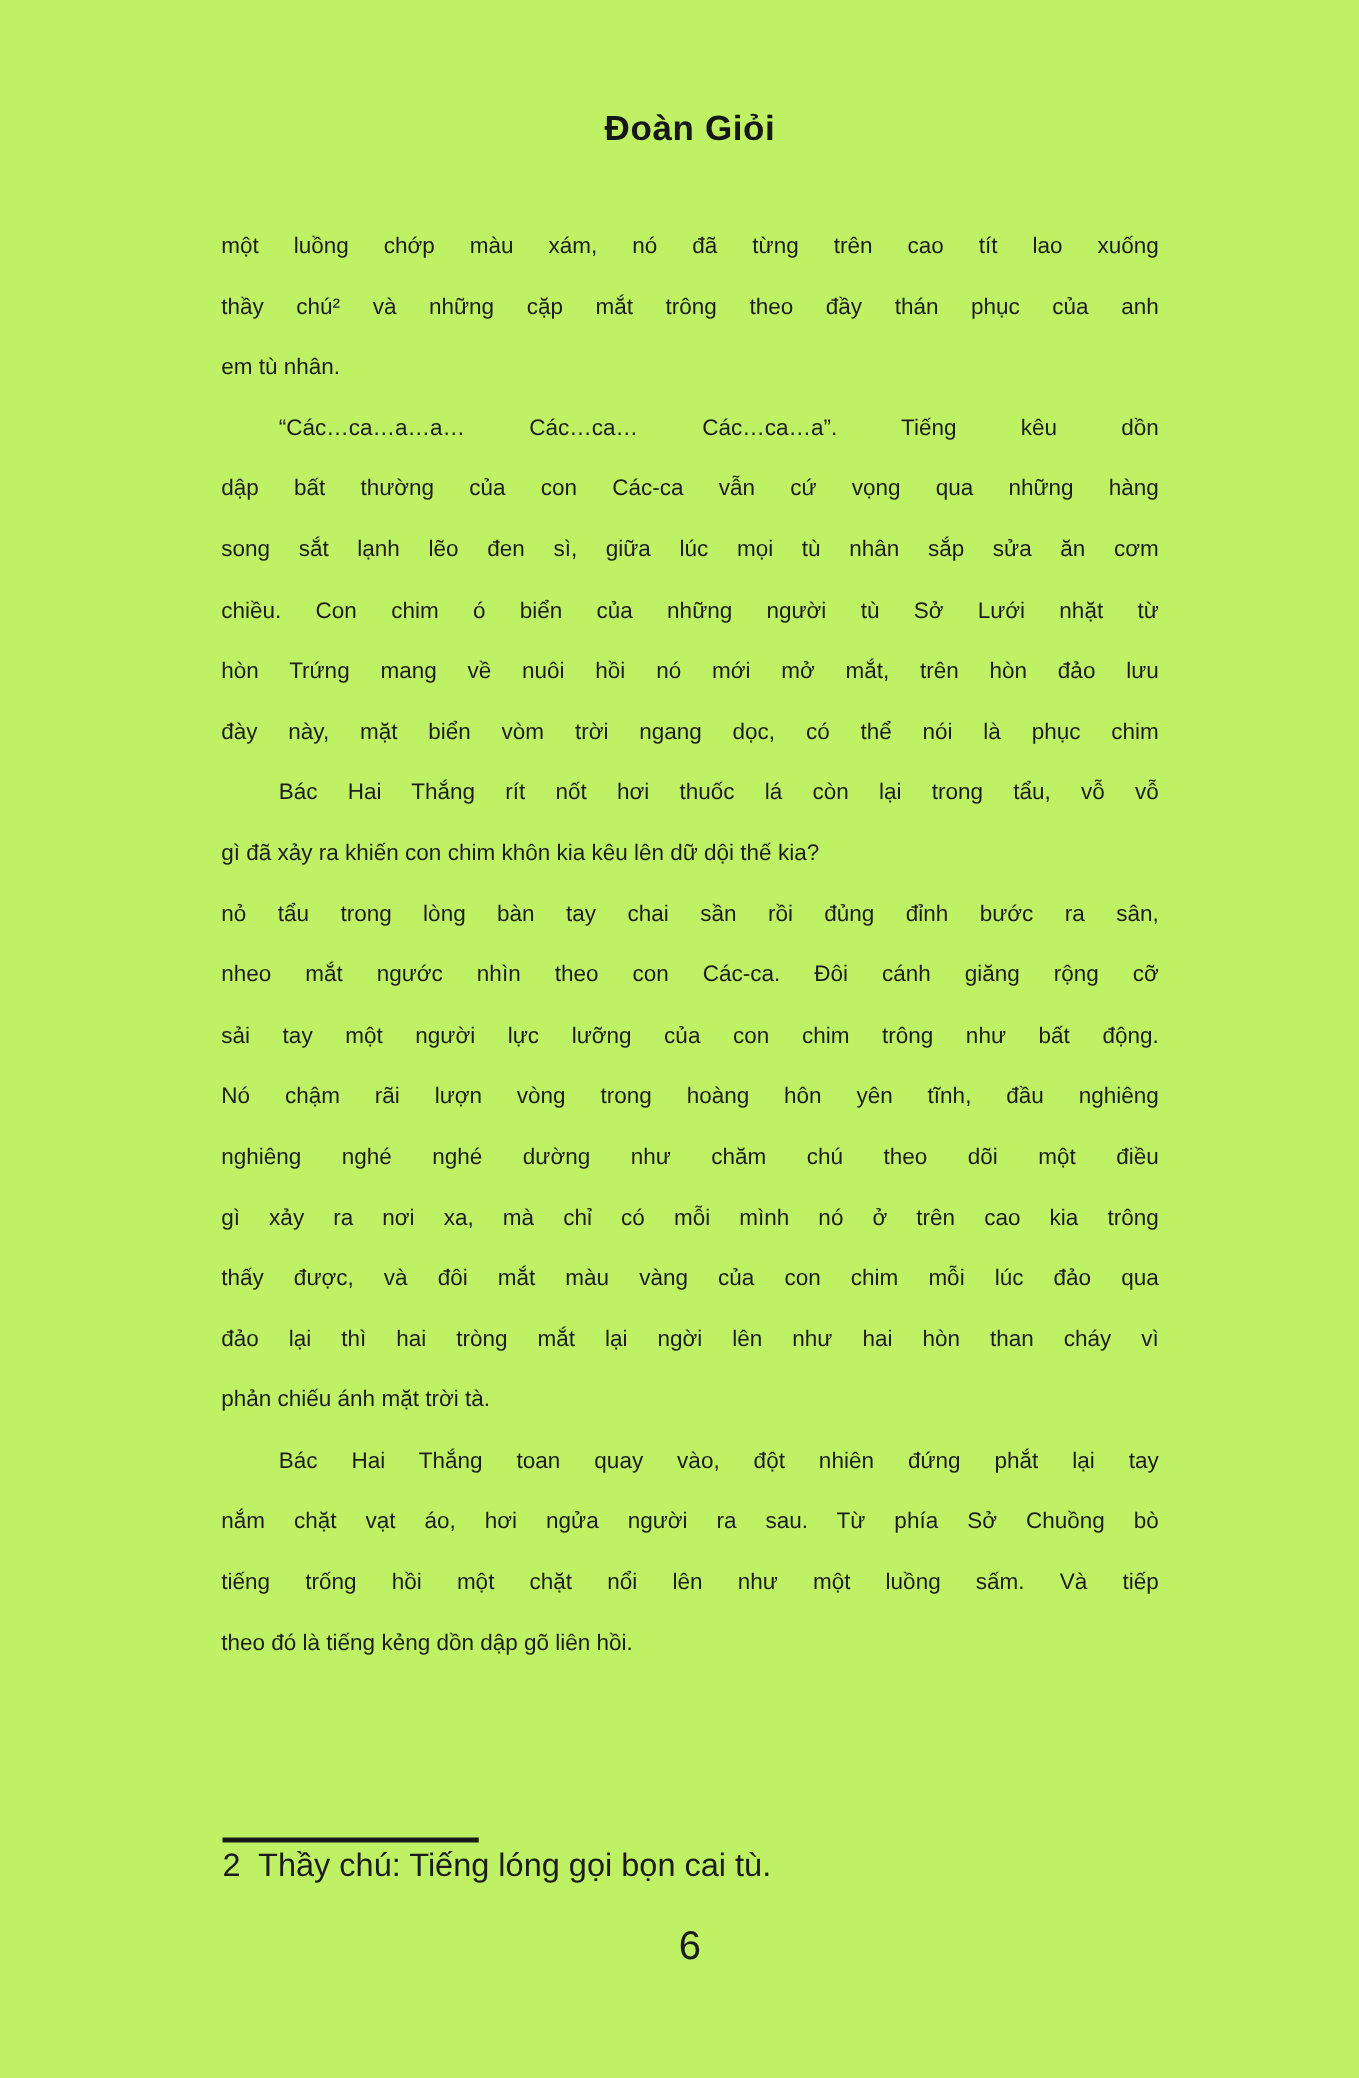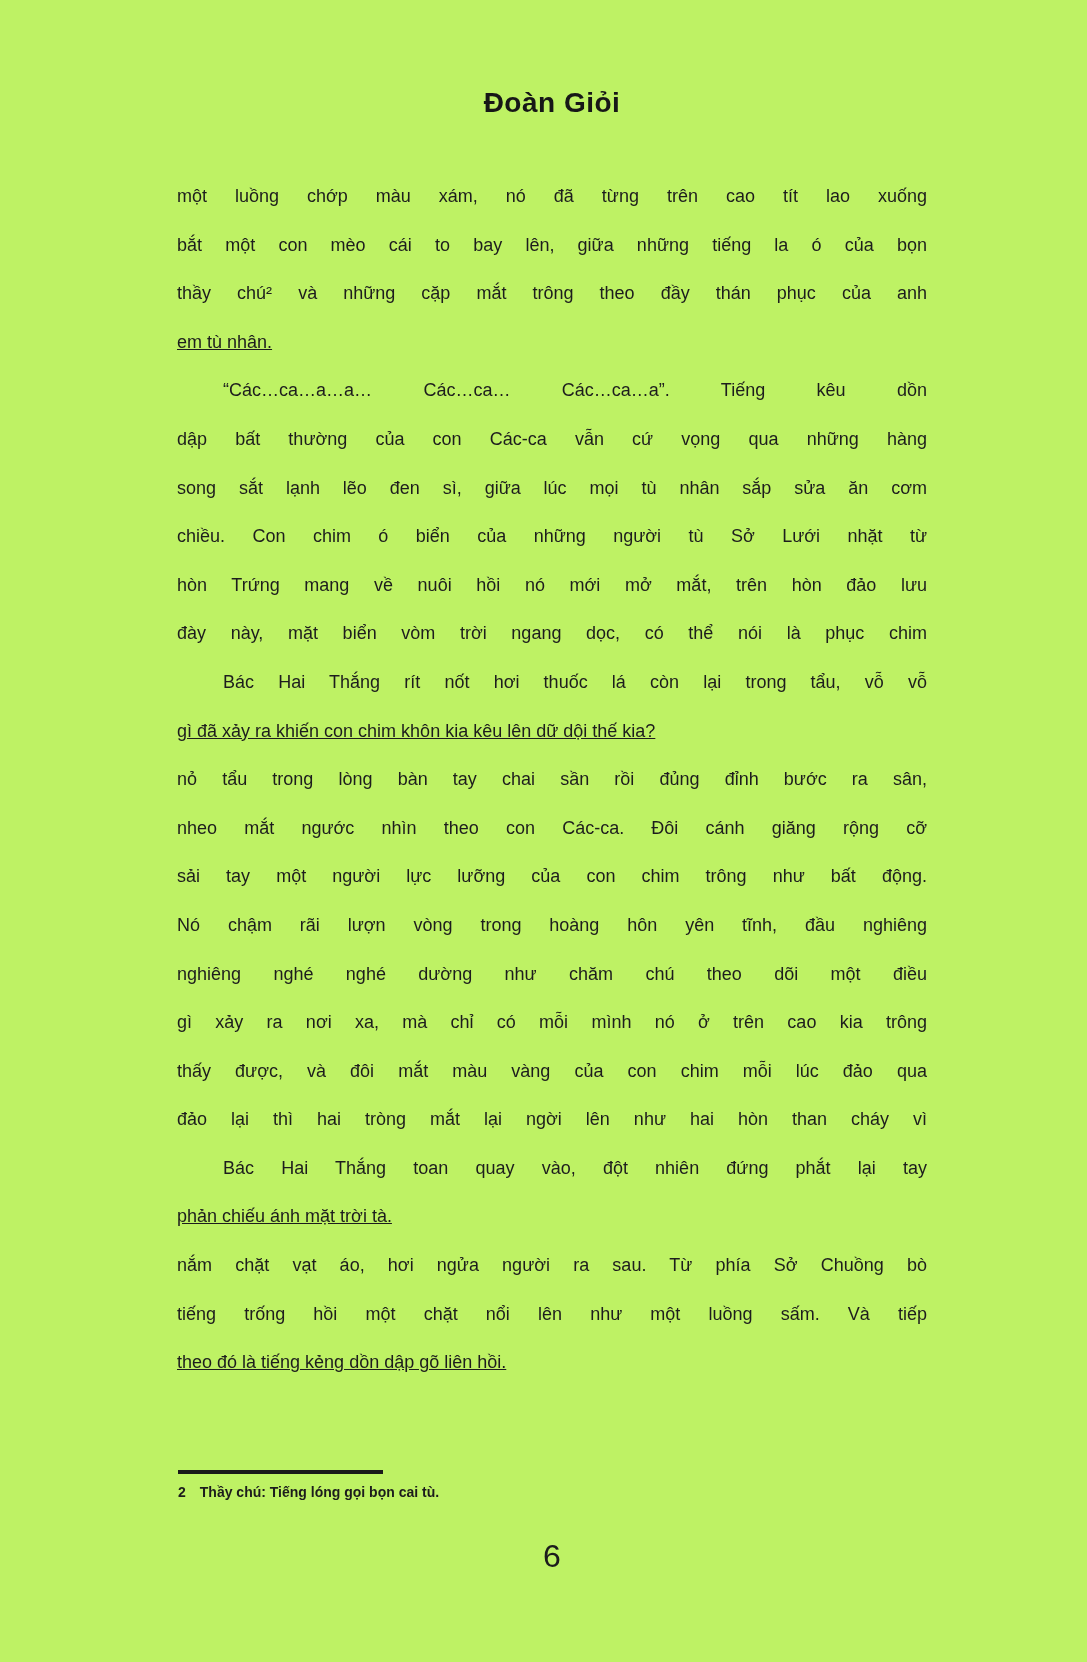--- a/index.html
+++ b/index.html
@@ -41,39 +41,37 @@
   }
   .line {
     text-align: justify;
     text-align-last: justify;
     text-justify: inter-word;
     white-space: nowrap; 
   }
   .line.indent { padding-left: 46px; }
   .line.para-end {
     text-align-last: left;
-    text-decoration: underline;
   }
   .footnote-rule {
     position: absolute;
     left: 178px;
     top: 1470px;
     width: 205px;
     height: 4px;
     background: #1a1a1a;
   }
   .footnote {
     position: absolute;
     left: 178px;
     top: 1478px;
     width: 740px;
-    font-size: 14px;
+    font-size: 26px;
     line-height: 28px;
     color: #1c1c1c;
-    font-weight: bold;
   }
   .footnote .fn-marker { margin-right: 14px; }
   .page-number {
     position: absolute;
     left: 177px;
     top: 1538px;
     width: 750px;
     text-align: center;
     font-size: 32px;
     line-height: 36px;
@@ -82,41 +80,40 @@
 </style>
 </head>
 <body>
 
 <div class="page">
 
   <h1 class="running-header">Đoàn Giỏi</h1>
 
   <div class="body-text">
       <div class="line">một luồng chớp màu xám, nó đã từng trên cao tít lao xuống</div>
-      <div class="line">bắt một con mèo cái to bay lên, giữa những tiếng la ó của bọn</div>
       <div class="line">thầy chú² và những cặp mắt trông theo đầy thán phục của anh</div>
       <div class="line para-end">em tù nhân.</div>
       <div class="line indent">“Các…ca…a…a… Các…ca… Các…ca…a”. Tiếng kêu dồn</div>
       <div class="line">dập bất thường của con Các-ca vẫn cứ vọng qua những hàng</div>
       <div class="line">song sắt lạnh lẽo đen sì, giữa lúc mọi tù nhân sắp sửa ăn cơm</div>
       <div class="line">chiều. Con chim ó biển của những người tù Sở Lưới nhặt từ</div>
       <div class="line">hòn Trứng mang về nuôi hồi nó mới mở mắt, trên hòn đảo lưu</div>
       <div class="line">đày này, mặt biển vòm trời ngang dọc, có thể nói là phục chim</div>
       <div class="line indent">Bác Hai Thắng rít nốt hơi thuốc lá còn lại trong tẩu, vỗ vỗ</div>
       <div class="line para-end">gì đã xảy ra khiến con chim khôn kia kêu lên dữ dội thế kia?</div>
       <div class="line">nỏ tẩu trong lòng bàn tay chai sần rồi đủng đỉnh bước ra sân,</div>
       <div class="line">nheo mắt ngước nhìn theo con Các-ca. Đôi cánh giăng rộng cỡ</div>
       <div class="line">sải tay một người lực lưỡng của con chim trông như bất động.</div>
       <div class="line">Nó chậm rãi lượn vòng trong hoàng hôn yên tĩnh, đầu nghiêng</div>
       <div class="line">nghiêng nghé nghé dường như chăm chú theo dõi một điều</div>
       <div class="line">gì xảy ra nơi xa, mà chỉ có mỗi mình nó ở trên cao kia trông</div>
       <div class="line">thấy được, và đôi mắt màu vàng của con chim mỗi lúc đảo qua</div>
       <div class="line">đảo lại thì hai tròng mắt lại ngời lên như hai hòn than cháy vì</div>
+      <div class="line para-end">phản chiếu ánh mặt trời tà.</div>
       <div class="line indent">Bác Hai Thắng toan quay vào, đột nhiên đứng phắt lại tay</div>
-      <div class="line para-end">phản chiếu ánh mặt trời tà.</div>
       <div class="line">nắm chặt vạt áo, hơi ngửa người ra sau. Từ phía Sở Chuồng bò</div>
       <div class="line">tiếng trống hồi một chặt nổi lên như một luồng sấm. Và tiếp</div>
       <div class="line para-end">theo đó là tiếng kẻng dồn dập gõ liên hồi.</div>
     </div>
 
   <div class="footnote-rule"></div>
 
   <div class="footnote">
     <span class="fn-marker">2</span><span class="fn-text">Thầy chú: Tiếng lóng gọi bọn cai tù.</span>
   </div>

